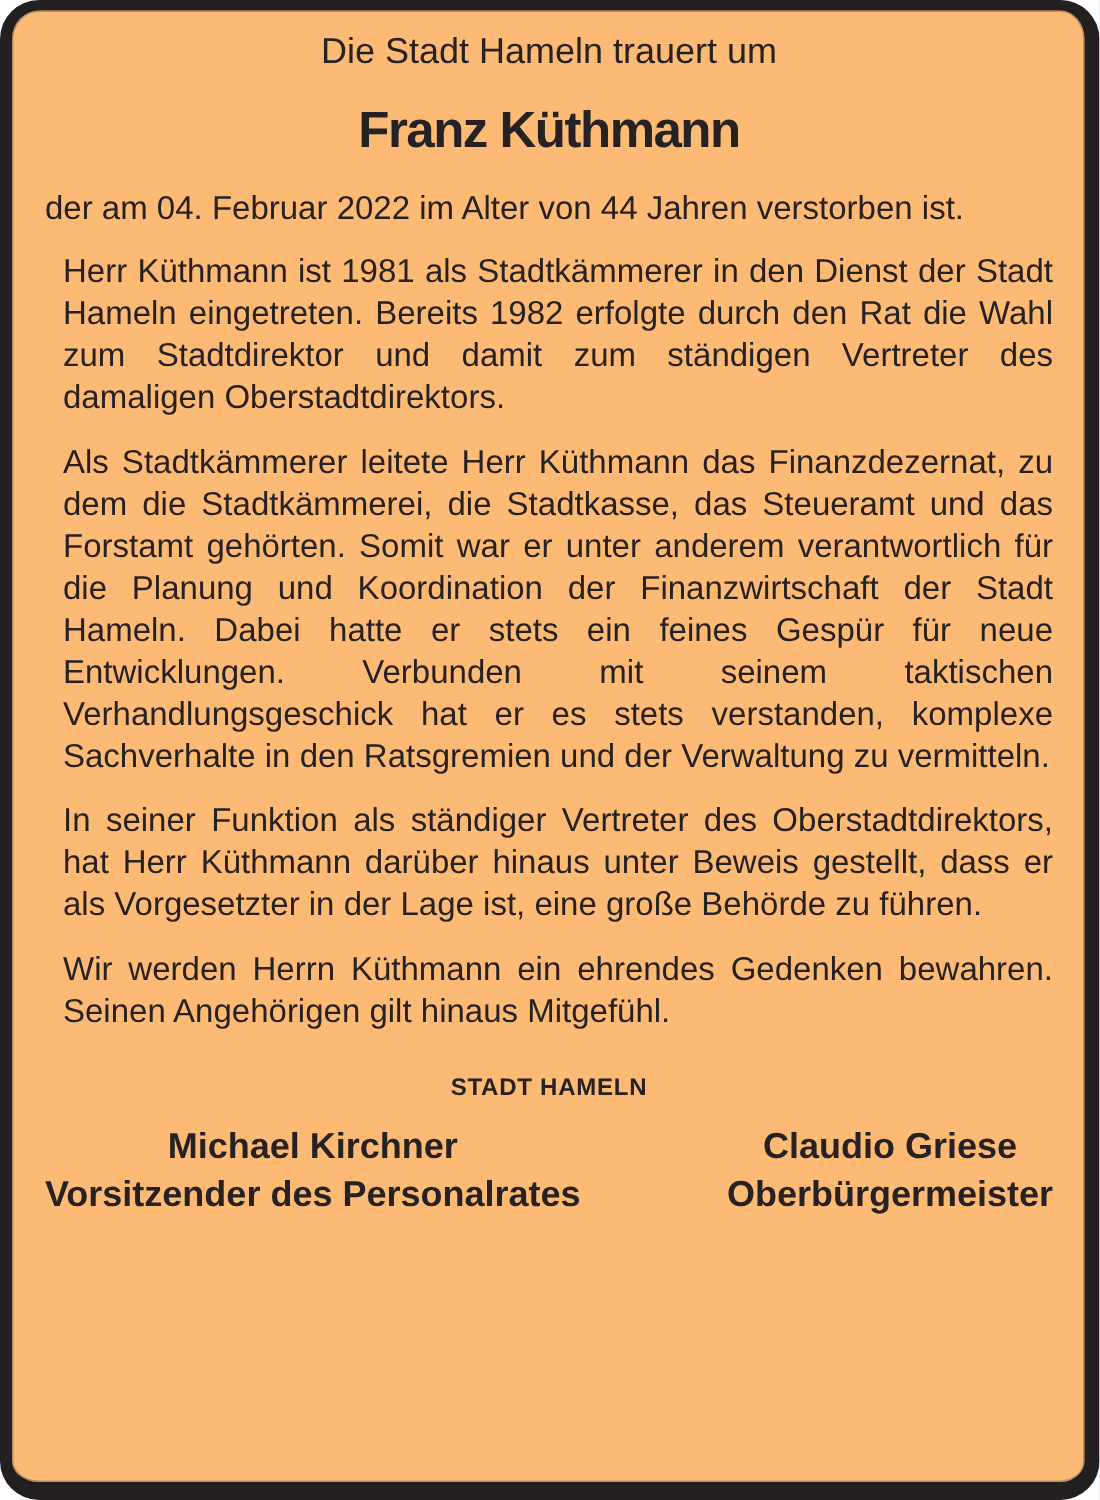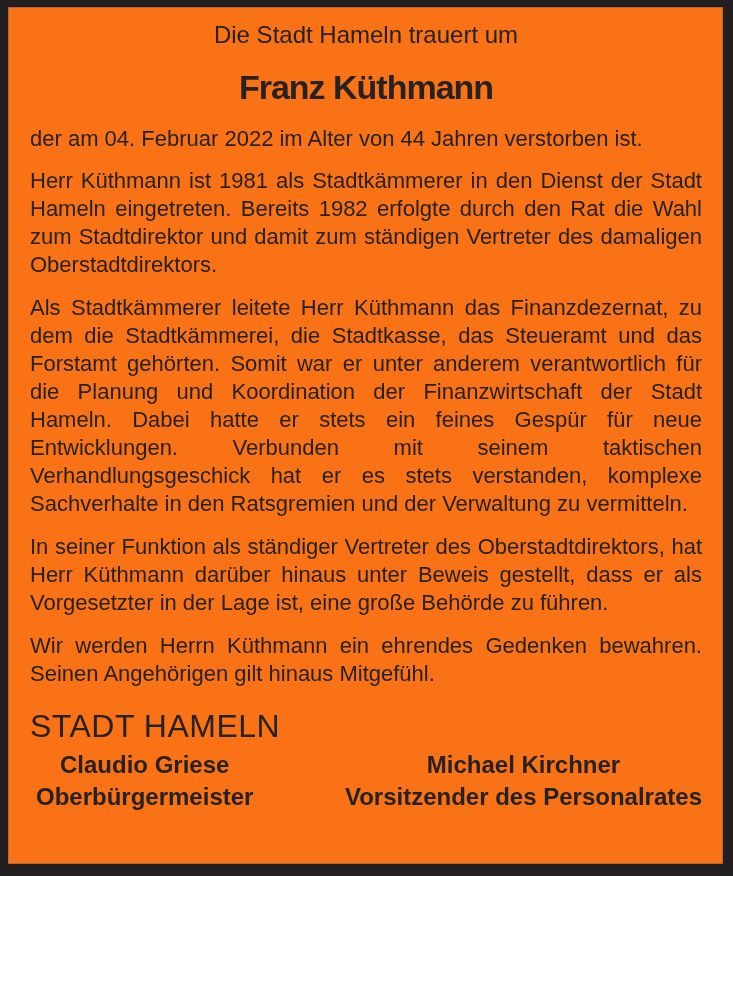--- a/index.html
+++ b/index.html
@@ -8,27 +8,28 @@
     background: #ffffff;
   }
   body {
     width: 733px;
     height: 1000px;
     font-family: "Liberation Sans", "DejaVu Sans", sans-serif;
   }
   .notice-frame {
     box-sizing: border-box;
     width: 733px;
-    height: 876px;
+    height: 1000px;
     border-style: solid;
     border-color: #231f20;
     border-width: 7px 10px 12px 8px;
-    background: #f97316;
+    background: #fdba74;
     box-shadow: inset 0 0 0 1px rgba(90,90,90,0.45);
     overflow: hidden;
+    border-radius: 26px;
   }
   .notice-inner {
     box-sizing: border-box;
     width: 100%;
     height: 100%;
     padding: 13px 21px 6px 22px;
     color: #262223;
   }
   .intro-line {
     text-align: center;
@@ -50,32 +51,32 @@
   .death-line {
     font-size: 22px;
     line-height: 28px;
     margin: 0 0 14px 0;
     text-align: justify;
   }
   .obituary-paragraph {
     font-size: 22px;
     line-height: 28px;
     text-align: justify;
-    margin: 0 0 15px 0;
+    margin: 0 0 15px 12px;
     hyphens: auto;
     -webkit-hyphens: auto;
   }
   .obituary-paragraph:last-of-type {
     margin-bottom: 0;
   }
   .organization-name {
-    text-align: left;
-    font-size: 32px;
+    text-align: center;
+    font-size: 16px;
     line-height: 30px;
-    font-weight: normal;
+    font-weight: bold;
     letter-spacing: 0.5px;
     margin: 23px 0 8px 0;
   }
   .signature-row {
     display: flex;
     flex-direction: row;
     justify-content: space-between;
     align-items: flex-start;
   }
   .signatory {
@@ -114,24 +115,24 @@
     <p class="obituary-paragraph">Als Stadtkämmerer leitete Herr Küthmann das Finanzdezernat, zu dem die Stadtkämmerei, die Stadtkasse, das Steueramt und das Forstamt gehörten. Somit war er unter anderem verantwortlich für die Planung und Koordination der Finanzwirtschaft der Stadt Hameln. Dabei hatte er stets ein feines Gespür für neue Entwicklungen. Verbunden mit seinem taktischen Verhandlungsgeschick hat er es stets verstanden, komplexe Sachverhalte in den Ratsgremien und der Verwaltung zu vermitteln.</p>
 
     <p class="obituary-paragraph">In seiner Funktion als ständiger Vertreter des Oberstadtdirektors, hat Herr Küthmann darüber hinaus unter Beweis gestellt, dass er als Vorgesetzter in der Lage ist, eine große Behörde zu führen.</p>
 
 
     <p class="obituary-paragraph">Wir werden Herrn Küthmann ein ehrendes Gedenken bewahren. Seinen Angehörigen gilt hinaus Mitgefühl.</p>
 
     <p class="organization-name">STADT HAMELN</p>
 
     <div class="signature-row">
+      <div class="signatory signatory-right">
+        <span class="signatory-name">Michael Kirchner</span>
+        <span class="signatory-title">Vorsitzender des Personalrates</span>
+      </div>
       <div class="signatory signatory-left">
         <span class="signatory-name">Claudio Griese</span>
         <span class="signatory-title">Oberbürgermeister</span>
-      </div>
-      <div class="signatory signatory-right">
-        <span class="signatory-name">Michael Kirchner</span>
-        <span class="signatory-title">Vorsitzender des Personalrates</span>
       </div>
     </div>
 
   </div>
 </div>
 
 </body></html>

